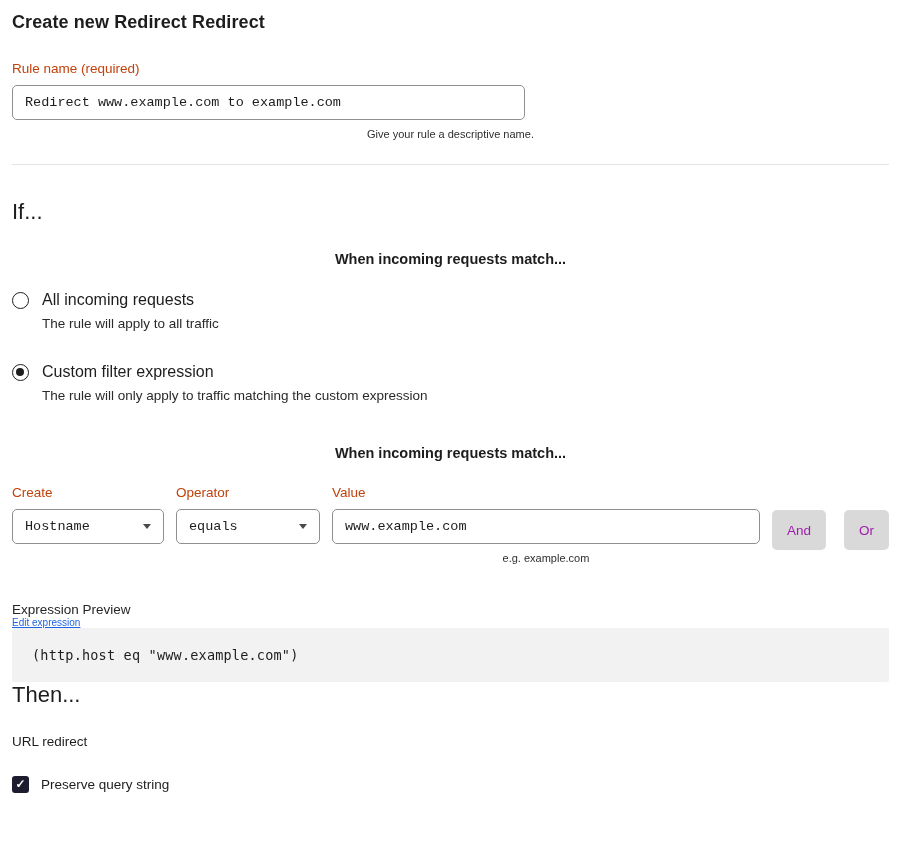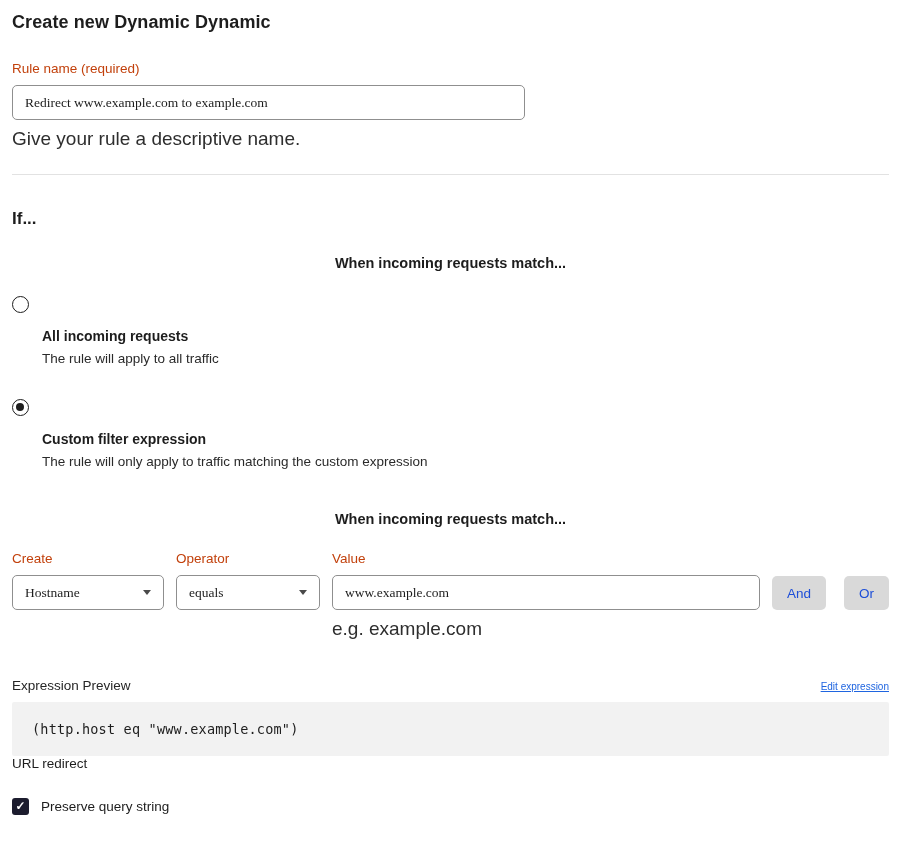--- a/index.html
+++ b/index.html
@@ -13,53 +13,54 @@
   }
   .container { padding: 8px 18px 14px 12px; }
 
   h1.page-title {
     font-size: 18px;
     font-weight: 700;
     margin: 4px 0 28px 0;
     letter-spacing: .1px;
   }
   h2.section-heading {
-    font-size: 17px;
-    font-weight: 700;
+    font-size: 22px;
+    font-weight: 400;
     margin: 0 0 26px 0;
   }
   h3.sub-heading {
     font-size: 14.5px;
     font-weight: 700;
     margin: 0 0 24px 0;
     text-align: center;
   }
 
   .field-label {
     display: block;
     font-size: 13.5px;
     color: #c2410c;
     margin-bottom: 9px;
   }
   .text-input, .select-box {
     height: 35px;
     border: 1px solid #8f8f8f;
     border-radius: 5px;
     background: #ffffff;
-    font-family: Liberation Serif, serif;
+    font-family: Liberation Mono, monospace;
     font-size: 13.5px;
     color: #1d1d1d;
     padding: 0 12px;
     outline: none;
   }
   .rule-name-input { width: 513px; display: block; }
   .help-text {
-    font-size: 19px;
+    font-size: 11px;
     color: #2e2e2e;
     margin-top: 8px;
+    text-align: center;
   }
 
   hr.divider {
     border: none;
     border-top: 1px solid #e2e2e2;
     margin: 24px 0 34px 0;
   }
 
   
   .radio-row {
@@ -79,21 +80,21 @@
     background: #fff;
   }
   .radio.selected::after {
     content: "";
     position: absolute;
     left: 3px; top: 3px;
     width: 8px; height: 8px;
     border-radius: 50%;
     background: #1d1d1d;
   }
-  .option-label { font-weight: 700; font-size: 14px; margin-bottom: 7px; margin-top: 33px; }
+  .option-label { font-weight: 400; font-size: 16px; margin-bottom: 7px; }
   .option-desc { font-size: 13.5px; color: #2a2a2a; }
 
   
   .builder-row { display: flex; align-items: flex-start; gap: 12px; }
   .col-field { width: 152px; }
   .col-operator { width: 144px; }
   .col-value { flex: 1; }
   .select-box {
     display: flex;
     align-items: center;
@@ -109,34 +110,35 @@
     border-top: 5.5px solid #4a4a4a;
     flex: 0 0 auto;
   }
   .value-input { width: 100%; display: block; }
   .andor-group { display: flex; gap: 18px; padding-top: 25px; }
   .btn {
     font-family: "Liberation Sans", sans-serif;
     font-size: 13.5px;
     border: none;
     border-radius: 5px;
-    height: 34px;
+    height: 40px;
     padding: 0 15px;
     cursor: pointer;
-    color: #1d4ed8;
+    color: #a21caf;
   }
   .btn-gray { background: #d9d9d9; }
 
   
   .expr-header {
     display: flex;
     align-items: baseline;
     justify-content: space-between;
     margin-top: 38px;
-    margin-bottom: 9px;
+    margin-bottom: 0;
+    flex-direction: column;
   }
   .expr-label { font-size: 13.5px; color: #262626; }
   .link {
     font-size: 10px;
     color: #1f65e0;
     text-decoration: underline;
     cursor: pointer;
   }
   .code-block {
     background: #f2f2f2;
@@ -174,21 +176,21 @@
     text-align: center;
     font-weight: 700;
   }
   .checkbox-label { font-size: 13.5px; }
 </style>
 </head>
 <body>
 
 <div class="container">
 
-  <h1 class="page-title">Create new Dynamic Dynamic</h1>
+  <h1 class="page-title">Create new Redirect Redirect</h1>
 
   <div>
     <label class="field-label">Rule name (required)</label>
     <input class="text-input rule-name-input" type="text" value="Redirect www.example.com to example.com" style="">
     <div class="help-text">Give your rule a descriptive name.</div>
   </div>
 
   <hr class="divider">
 
   <h2 class="section-heading">If...</h2>
@@ -240,20 +242,21 @@
       <button class="btn btn-gray">Or</button>
     </div>
   </div>
 
   <div class="expr-header">
     <span class="expr-label">Expression Preview</span>
     <a class="link">Edit expression</a>
   </div>
   <div class="code-block">(http.host eq "www.example.com")</div>
 
+  <h2 class="section-heading then-heading">Then...</h2>
   <div class="url-redirect-text">URL redirect</div>
 
 
   <div class="checkbox-row">
     <span class="checkbox">✓</span>
     <span class="checkbox-label">Preserve query string</span>
   </div>
 
 </div>
 

